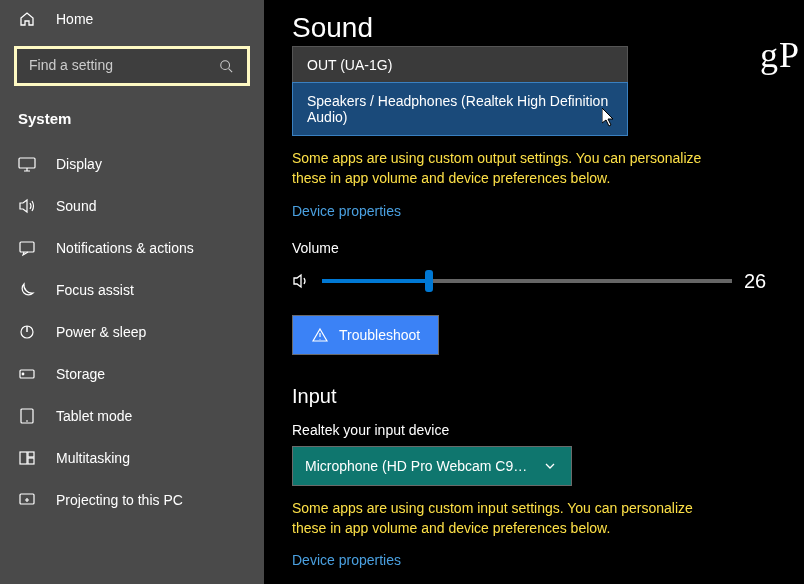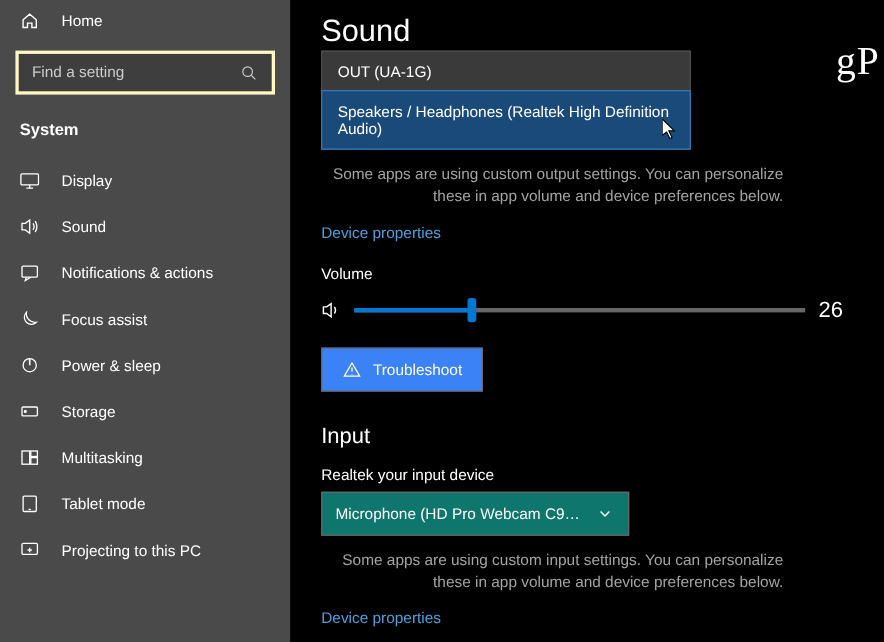--- a/index.html
+++ b/index.html
@@ -92,25 +92,24 @@
   padding: 10px 14px;
   font-size: 14px;
 }
 .dropdown-item.highlighted {
   background: #1a4a7a;
   border: 1px solid #3a80c0;
   margin: -1px;
 }
 .helper {
   font-size: 14px;
-  color: #a3a3a3;
+  color: #fde047;
   margin-top: 12px;
   line-height: 1.45;
   max-width: 420px;
-  text-align: right;
 }
 .link {
   color: #4aa0e0;
   font-size: 14px;
   margin-top: 14px;
   display: inline-block;
   cursor: pointer;
 }
 .label {
   font-size: 14px;
@@ -284,36 +283,36 @@
             <rect x="2" y="5" width="14" height="8" rx="1"></rect>
             <circle cx="5" cy="9" r="0.8" fill="#fff"></circle>
           </svg>
       </span>
       <span>Storage</span>
     </div>
 
     <div class="nav-item">
       <span class="icon">
         <svg width="18" height="18" viewBox="0 0 18 18" fill="none" stroke="#fff" stroke-width="1.2">
+            <rect x="3" y="2" width="12" height="14" rx="1"></rect>
+            <path d="M8 14 H10"></path>
+          </svg>
+      </span>
+      <span>Tablet mode</span>
+    </div>
+
+    <div class="nav-item">
+      <span class="icon">
+        <svg width="18" height="18" viewBox="0 0 18 18" fill="none" stroke="#fff" stroke-width="1.2">
             <rect x="2" y="3" width="7" height="12"></rect>
             <rect x="10" y="3" width="6" height="5"></rect>
             <rect x="10" y="9" width="6" height="6"></rect>
           </svg>
       </span>
       <span>Multitasking</span>
-    </div>
-
-    <div class="nav-item">
-      <span class="icon">
-        <svg width="18" height="18" viewBox="0 0 18 18" fill="none" stroke="#fff" stroke-width="1.2">
-            <rect x="3" y="2" width="12" height="14" rx="1"></rect>
-            <path d="M8 14 H10"></path>
-          </svg>
-      </span>
-      <span>Tablet mode</span>
     </div>
 
     <div class="nav-item">
       <span class="icon">
         <svg width="18" height="18" viewBox="0 0 18 18" fill="none" stroke="#fff" stroke-width="1.2">
             <rect x="2" y="3" width="14" height="10" rx="1"></rect>
             <path d="M9 7 L9 11 M7 9 L11 9"></path>
           </svg>
       </span>
       <span>Projecting to this PC</span>

